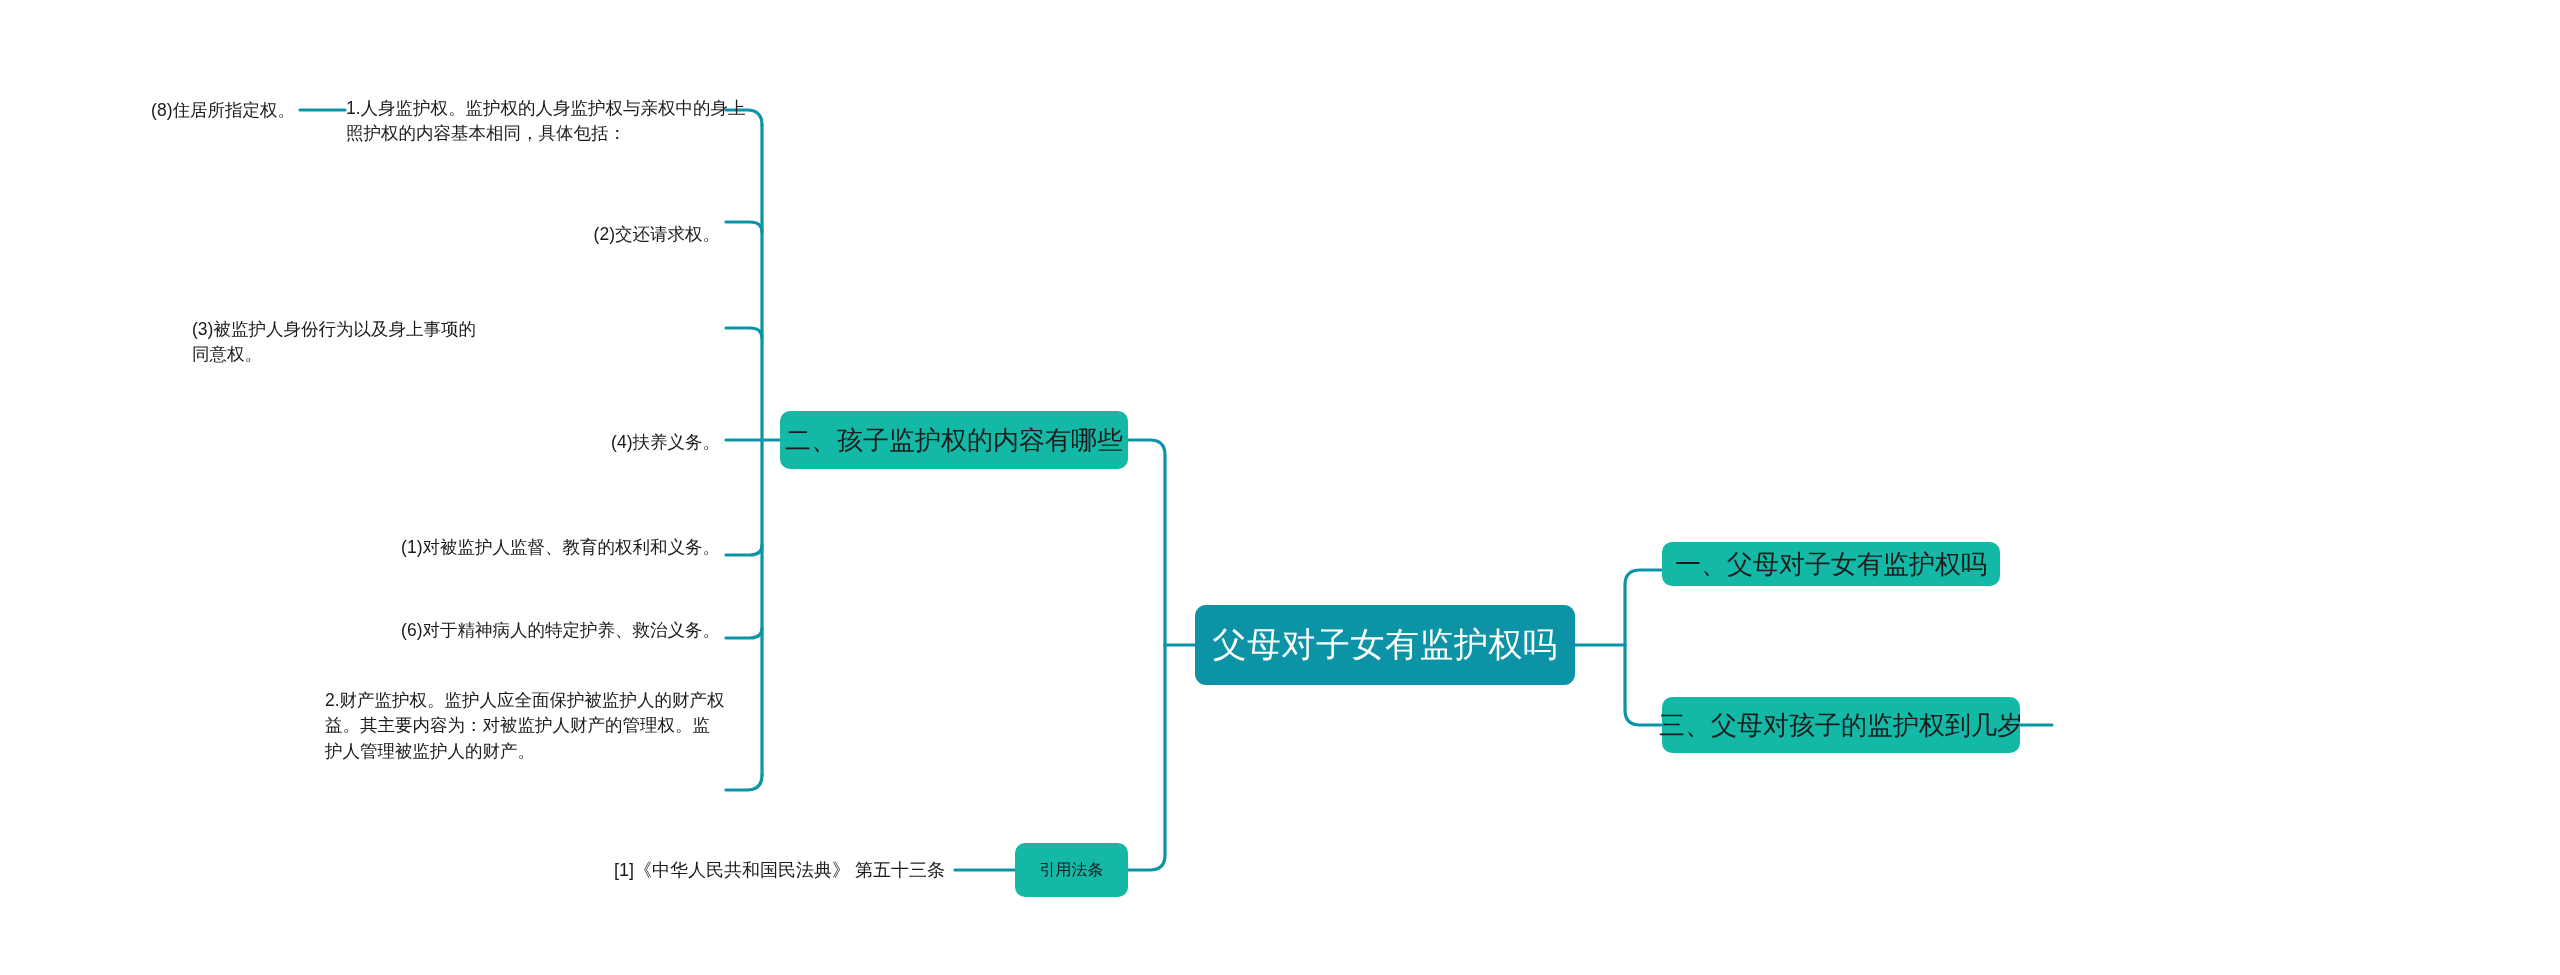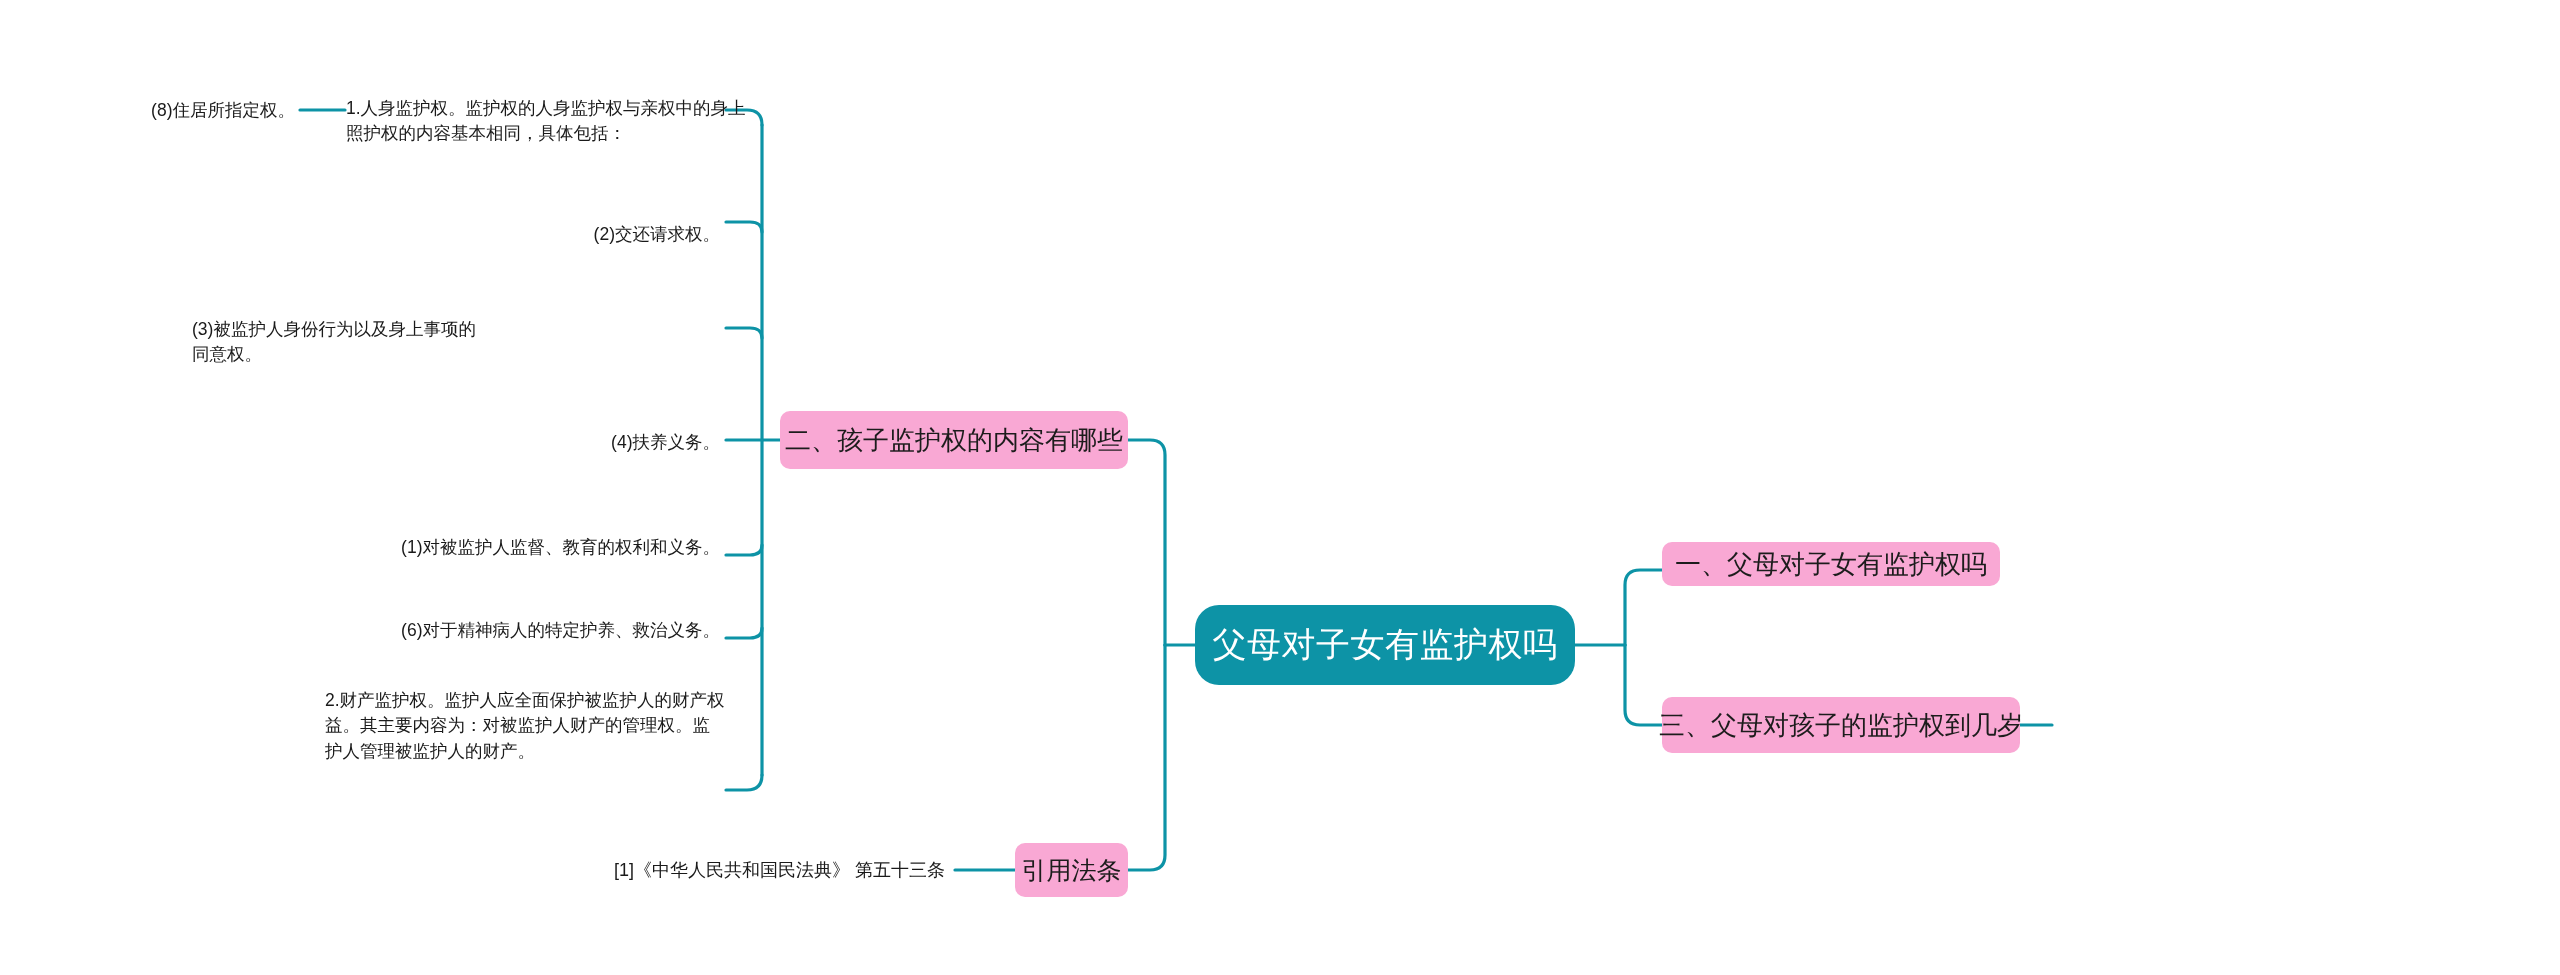--- a/index.html
+++ b/index.html
@@ -26,43 +26,43 @@
     pointer-events: none;
   }
   .node {
     position: absolute;
     box-sizing: border-box;
   }
   
   .root-node {
     background: #0d93a6;
     color: #ffffff;
-    border-radius: 24px;
+    border-radius: 11px;
     display: flex;
     align-items: center;
     justify-content: center;
     font-size: 34px;
     letter-spacing: 0.5px;
     padding: 0 26px;
     white-space: nowrap;
   }
   
   .topic-node {
-    background: #f9a8d4;
+    background: #14b8a6;
     color: #1c1c1c;
     border-radius: 10px;
     display: flex;
     align-items: center;
     justify-content: center;
     font-size: 26px;
     padding: 0 20px;
     white-space: nowrap;
   }
   .topic-node.small {
-    font-size: 25px;
+    font-size: 16px;
     padding: 16px 18px;
   }
   
   .leaf {
     position: absolute;
     color: #1a1a1a;
     font-size: 17.5px;
     line-height: 1.45;
     white-space: pre-wrap;
     box-sizing: border-box;

